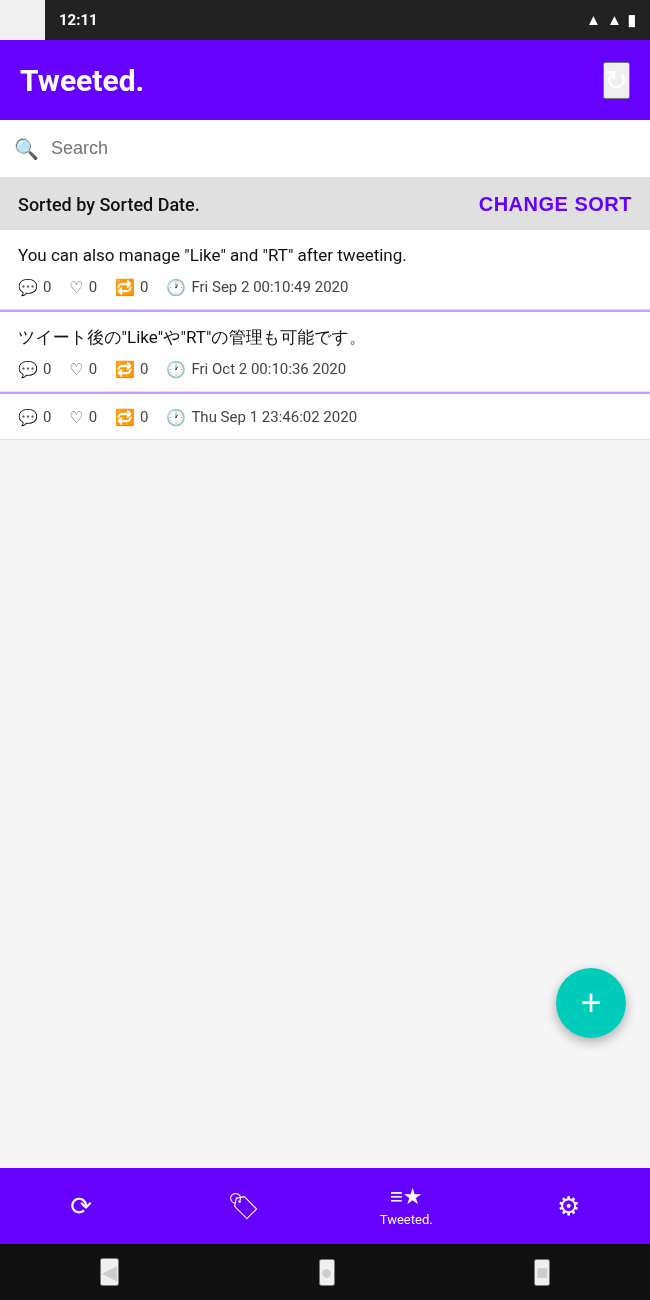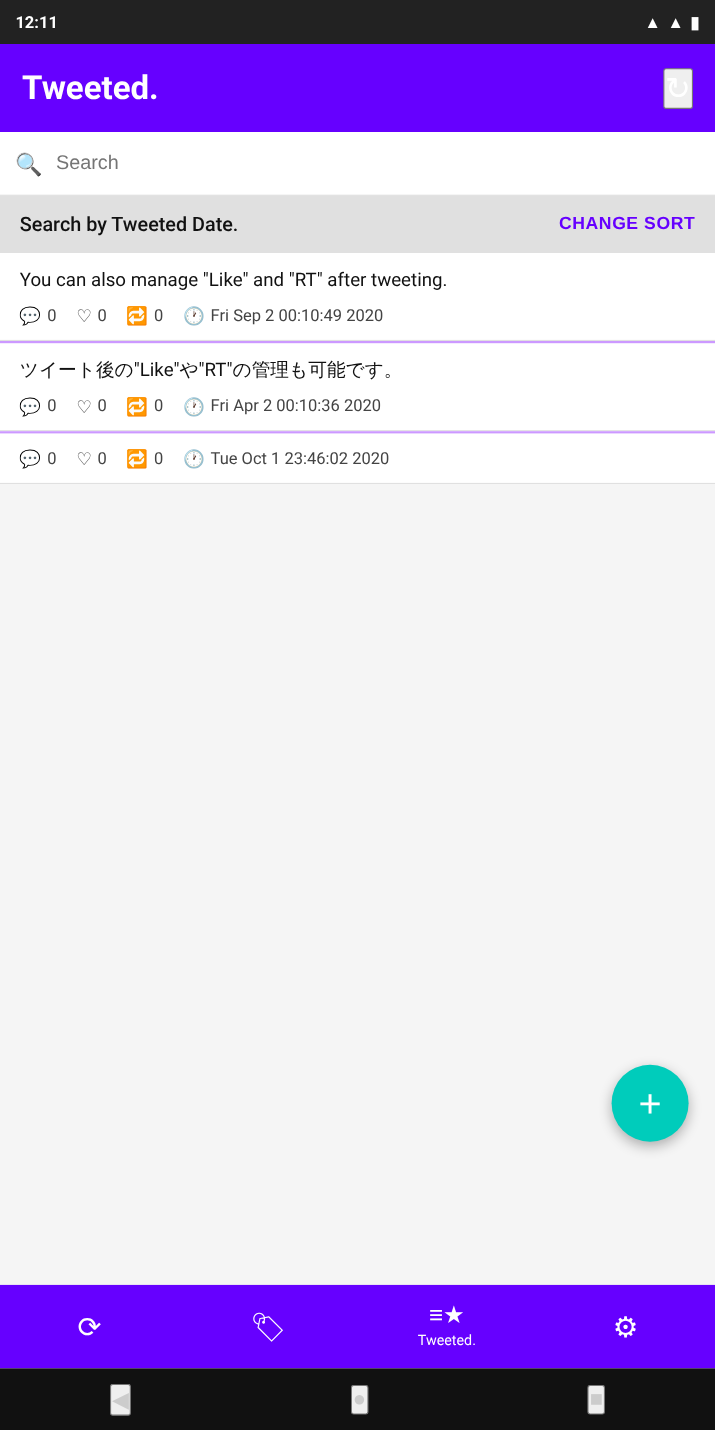--- a/index.html
+++ b/index.html
@@ -18,20 +18,21 @@
       background: #222;
       color: #fff;
       height: 40px;
       display: flex;
       align-items: center;
       justify-content: space-between;
       padding: 0 14px;
       font-size: 15px;
       font-weight: bold;
       flex-shrink: 0;
+      margin-left: 45px;
     }
     .status-bar-left { display: flex; align-items: center; gap: 6px; }
     .status-bar-right { display: flex; align-items: center; gap: 6px; }
     .status-icon { color: #fff; font-size: 15px; }
 
     
     .app-header {
       background: #6600ff;
       height: 80px;
       display: flex;
@@ -85,21 +86,21 @@
       padding: 0 18px;
       flex-shrink: 0;
     }
     .sort-label {
       font-size: 18px;
       font-weight: 500;
       color: #111;
     }
     .change-sort-btn {
       color: #6600ff;
-      font-size: 16px;
+      font-size: 20px;
       font-weight: bold;
       cursor: pointer;
       letter-spacing: 0.5px;
       background: none;
       border: none;
     }
 
     
     .tweet-list {
       flex: 1;
@@ -243,21 +244,21 @@
   <span class="app-title">Tweeted.</span>
   <button class="refresh-icon">↻</button>
 </div>
 
 <div class="search-bar">
   <span class="search-icon-container">🔍</span>
   <input class="search-input" type="text" placeholder="Search" style="">
 </div>
 
 <div class="sort-bar">
-  <span class="sort-label">Search by Tweeted Date.</span>
+  <span class="sort-label">Sorted by Sorted Date.</span>
   <button class="change-sort-btn">CHANGE SORT</button>
 </div>
 
 <div class="content-area">
   <div class="tweet-list">
 
   <div class="tweet-item">
       <div class="tweet-text">You can also manage "Like" and "RT" after tweeting.</div>
       <div class="tweet-meta">
         <span class="meta-item">
@@ -288,41 +289,41 @@
         <span class="meta-item">
           <span class="meta-icon">♡</span>
           <span>0</span>
         </span>
         <span class="meta-item">
           <span class="meta-icon">🔁</span>
           <span>0</span>
         </span>
         <span class="meta-time">
           <span class="meta-icon">🕐</span>
-          <span>Fri Apr  2 00:10:36 2020</span>
+          <span>Fri Oct  2 00:10:36 2020</span>
         </span>
       </div>
     </div>
       <div class="tweet-item">
       <div class="tweet-meta">
         <span class="meta-item">
           <span class="meta-icon">💬</span>
           <span>0</span>
         </span>
         <span class="meta-item">
           <span class="meta-icon">♡</span>
           <span>0</span>
         </span>
         <span class="meta-item">
           <span class="meta-icon">🔁</span>
           <span>0</span>
         </span>
         <span class="meta-time">
           <span class="meta-icon">🕐</span>
-          <span>Tue Oct  1 23:46:02 2020</span>
+          <span>Thu Sep  1 23:46:02 2020</span>
         </span>
       </div>
     </div>
     </div>
 
   <div class="fab-container">
     <button class="fab">+</button>
   </div>
 </div>
 

